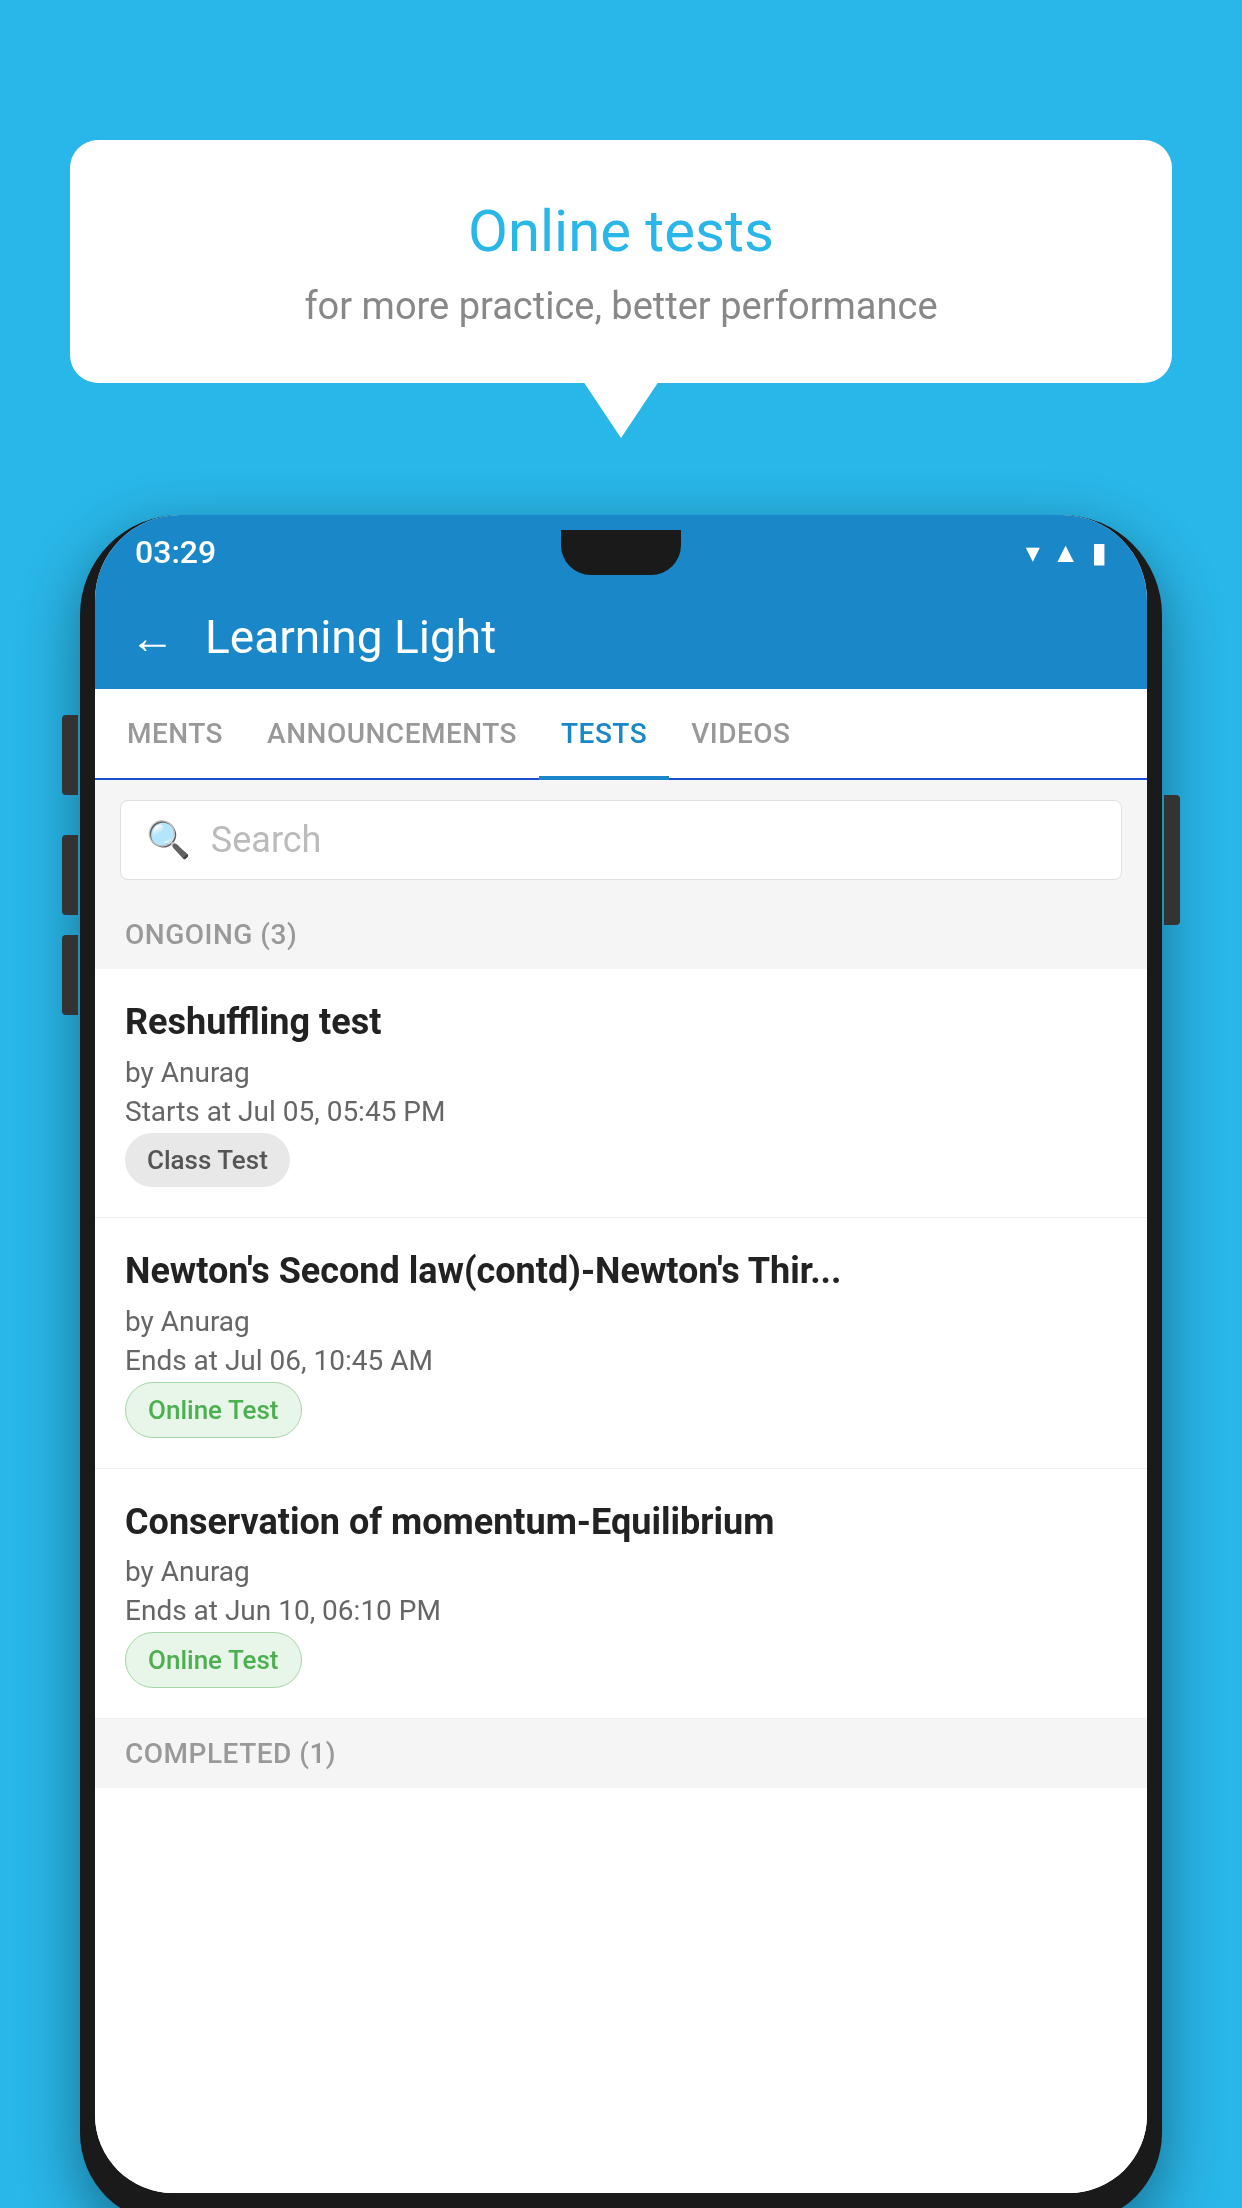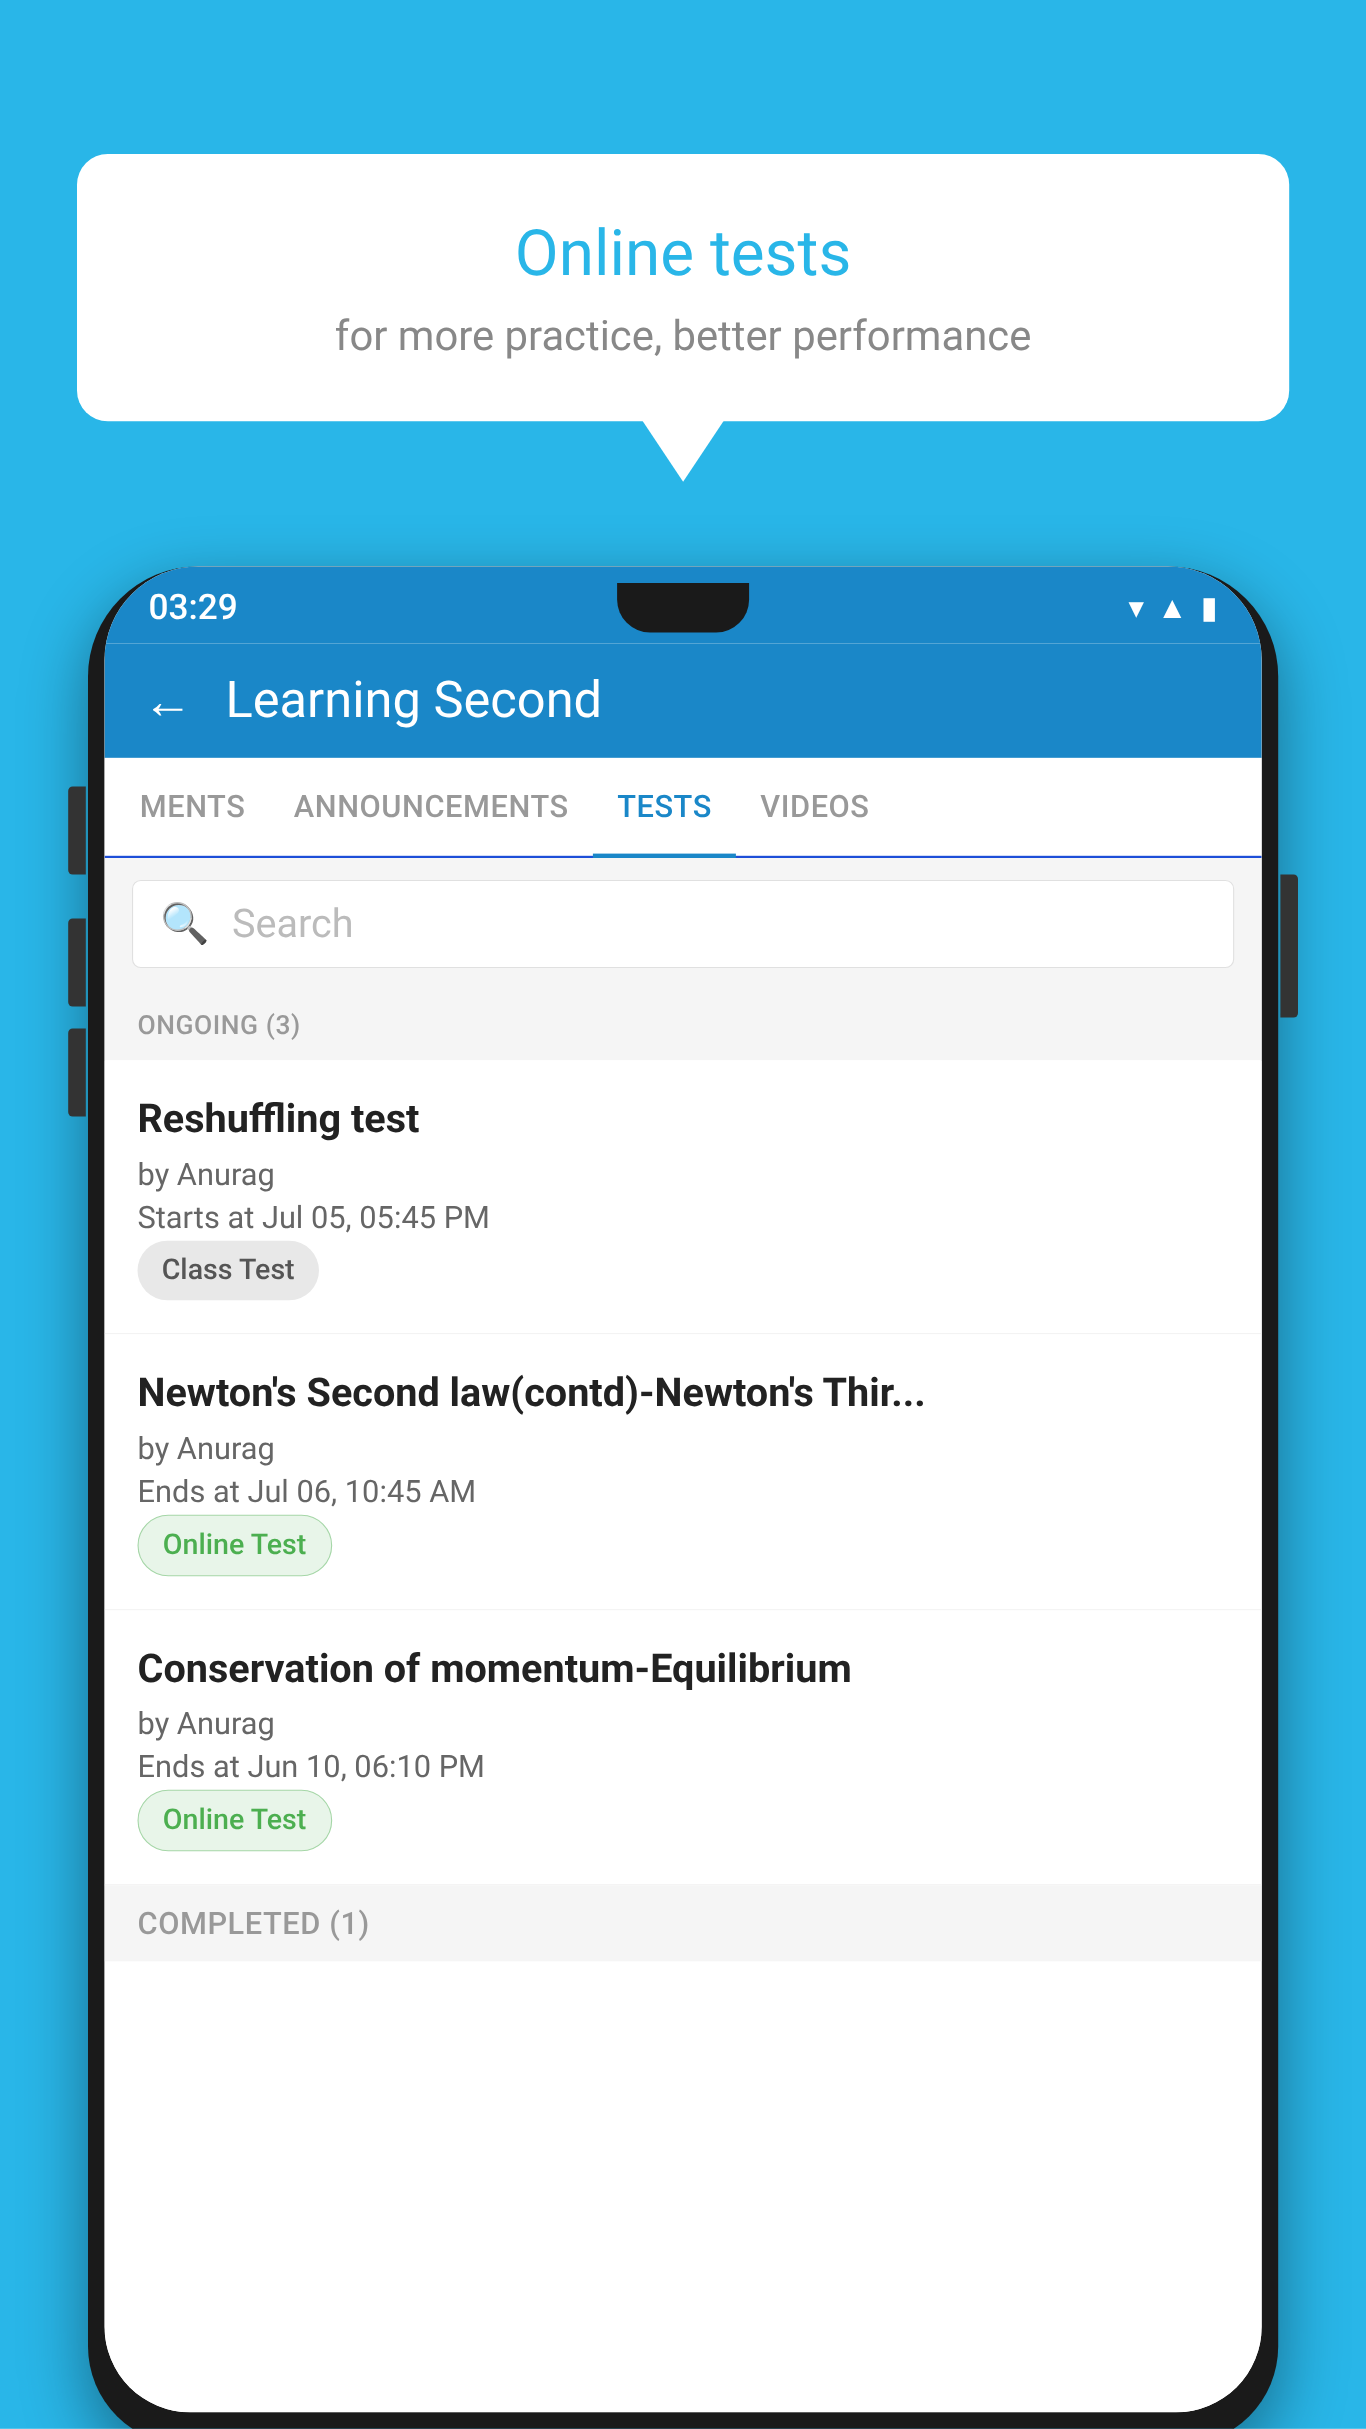--- a/index.html
+++ b/index.html
@@ -230,21 +230,21 @@
 
     .search-placeholder {
       color: #bbb;
       font-size: 36px;
     }
 
     
     .section-header {
       background: #f5f5f5;
       padding: 18px 30px;
-      font-size: 24px;
+      font-size: 28px;
       color: #999;
       font-weight: 500;
       letter-spacing: 0.5px;
       text-transform: uppercase;
     }
 
     
     .test-list {
       flex: 1;
       overflow: hidden;
@@ -336,21 +336,21 @@
         <span class="status-time">03:29</span>
         <div class="status-icons">
           <span class="wifi-icon">▾</span>
           <span class="signal-icon">▲</span>
           <span class="battery-icon">▮</span>
         </div>
       </div>
 
       <div class="app-header">
         <span class="back-arrow">←</span>
-        <span class="app-title">Learning Second</span>
+        <span class="app-title">Learning Light</span>
       </div>
 
       <div class="tabs">
         <div class="tab">
           <span>MENTS</span>
         </div>
         <div class="tab">
           <span>ANNOUNCEMENTS</span>
         </div>
         <div class="tab active">

